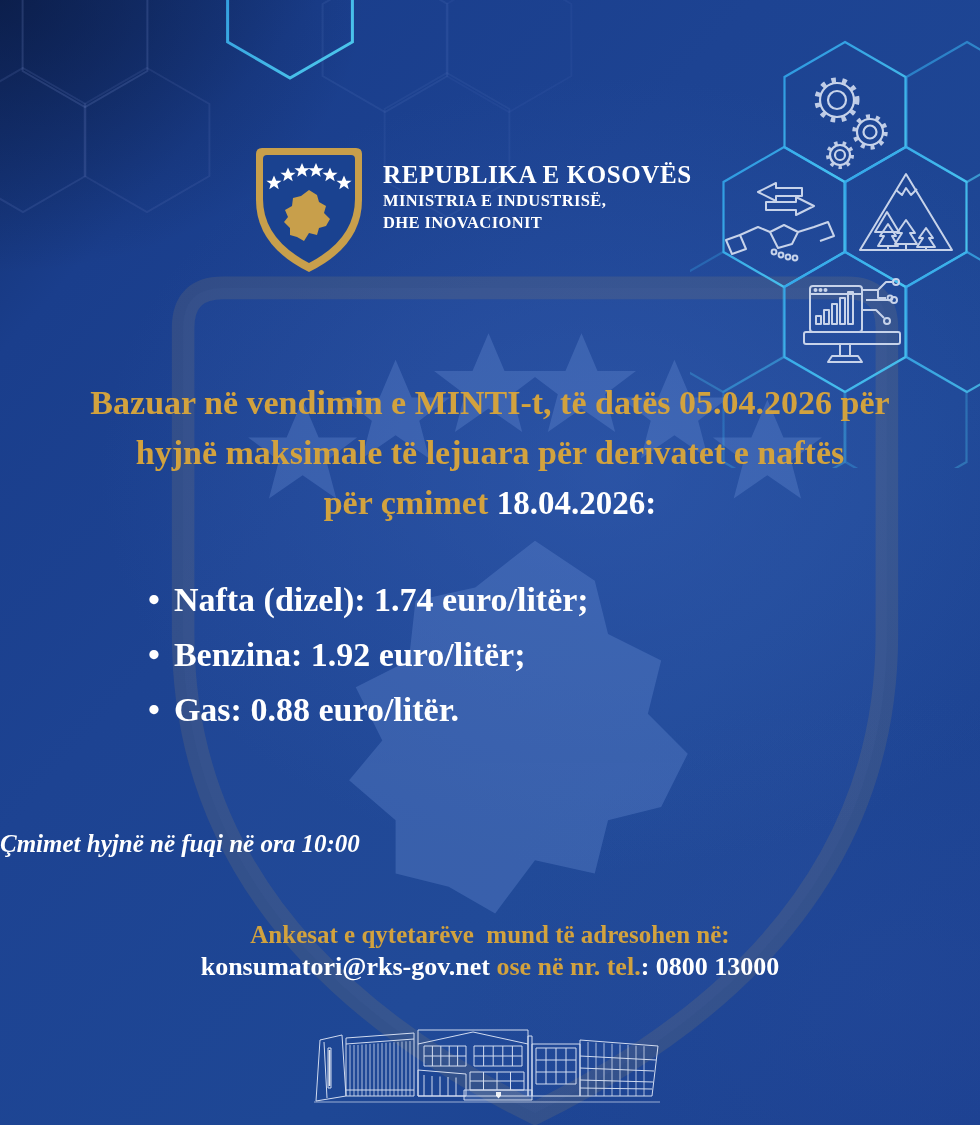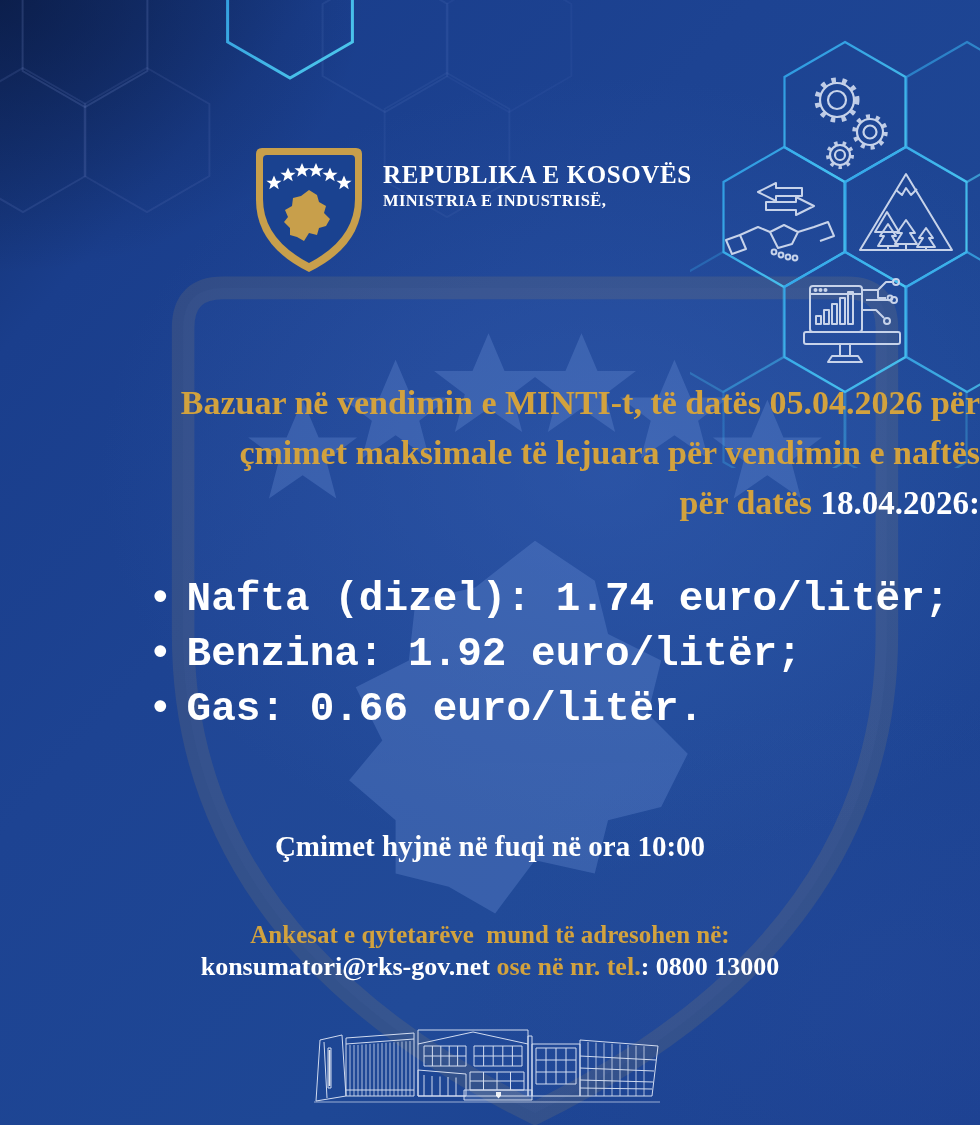--- a/index.html
+++ b/index.html
@@ -12,29 +12,29 @@
       radial-gradient(700px 500px at 90% 88%, rgba(40,78,160,.30), rgba(40,78,160,0) 60%),
       linear-gradient(132deg,#122e6c 0%,#1a3e8c 16%,#1d4392 38%,#1e4795 66%,#1c4090 100%);
   }
   svg{display:block}
   .abs{position:absolute}
   
   .hdr-text{left:383px;top:160px;color:#fff;}
   .hdr-title{font-size:25px;letter-spacing:.6px;line-height:30px;}
   .hdr-ministry{font-size:16.5px;line-height:21.5px;letter-spacing:.4px;}
   
-  .decision{left:0;top:378px;width:980px;text-align:right;color:#D2A23E;
+  .decision{left:0;top:378px;width:980px;text-align:center;color:#D2A23E;
             font-size:34px;line-height:50px;}
   .decision .date{color:#fff;font-size:33px;}
   
   .prices{left:148px;top:572px;list-style:none;margin:0;padding:0;color:#fff;
-          font-size:41px;line-height:55px;font-family:Liberation Mono, monospace;}
+          font-size:34px;line-height:55px;}
   .prices li .blt{margin-right:14px;}
   
-  .effective{left:0;top:830px;width:980px;text-align:center;color:#fff;font-size:29px;}
+  .effective{left:0;top:830px;width:980px;color:#fff;font-size:25px;font-style:italic;}
   .complaints{left:0;top:921px;width:980px;text-align:center;color:#D2A23E;
               font-size:25px;white-space:pre-wrap;}
   .contact-line{left:0;top:952px;width:980px;text-align:center;color:#fff;
                 font-size:26px;white-space:pre-wrap;}
   .contact-line .gold{color:#D2A23E;margin-top:14px;}
 </style>
 </head>
 <body>
 
 <div class="poster">
@@ -90,20 +90,21 @@
       <use href="#st" transform="translate(82,33) scale(7.6)"></use>
       <use href="#st" transform="translate(96,41) scale(7.6)"></use>
     </g>
     <polygon fill="#C89F4B" points="61,48 69,53 71,60 78,64 76,71 82,77 78,84 71,86 69,93 61,91 56,99 49,95 42,93 42,86 36,80 40,75 37,68 44,64 45,56 53,54"></polygon>
   </svg>
 
   <div class="abs hdr-text">
     <div class="hdr-title">REPUBLIKA E KOSOVËS</div>
     <div class="hdr-ministry">
       <div>MINISTRIA E INDUSTRISË,</div>
+      <div>DHE INOVACIONIT</div>
     </div>
   </div>
 
   <svg class="abs" style="left:690px;top:28px" width="290" height="440" viewBox="0 0 290 440">
     <defs>
       <linearGradient id="hexgradB" x1="0" y1="0" x2="1" y2="1">
         <stop offset="0" stop-color="#2D9EE8"></stop>
           <stop offset="1" stop-color="#54D9F8"></stop>
       </linearGradient>
     </defs>
@@ -173,31 +174,31 @@
         <circle cx="204" cy="272" r="3"></circle>
       <path d="M172,282 H186 L194,290"></path>
         <circle cx="197" cy="293" r="3"></circle>
       <path d="M188,262 V270 H196"></path>
         <circle cx="200" cy="270" r="2.4"></circle>
     </g>
   </svg>
 
   <div class="abs decision">
     <div>Bazuar në vendimin e MINTI-t, të datës 05.04.2026 për</div>
-    <div>çmimet maksimale të lejuara për vendimin e naftës</div>
+    <div>hyjnë maksimale të lejuara për derivatet e naftës</div>
     <div>
-      <span>për datës</span>
+      <span>për çmimet</span>
       <span class="date">18.04.2026:</span>
     </div>
   </div>
 
   <ul class="abs prices">
     <li><span class="blt">•</span><span>Nafta (dizel): 1.74 euro/litër;</span></li>
     <li><span class="blt">•</span><span>Benzina: 1.92 euro/litër;</span></li>
-    <li><span class="blt">•</span><span>Gas: 0.66 euro/litër.</span></li>
+    <li><span class="blt">•</span><span>Gas: 0.88 euro/litër.</span></li>
   </ul>
 
   <div class="abs effective">Çmimet hyjnë në fuqi në ora 10:00</div>
 
   <div class="abs complaints">Ankesat e qytetarëve  mund të adresohen në:</div>
 
   <div class="abs contact-line"><span>konsumatori@rks-gov.net</span><span class="gold"> ose në nr. tel.</span><span>: 0800 13000</span></div>
 
   <svg class="abs" style="left:312px;top:1022px" width="356" height="88" viewBox="0 0 356 88">
     <g fill="none" stroke="#E9EFFC" stroke-width="1" opacity=".88" stroke-linejoin="round">

